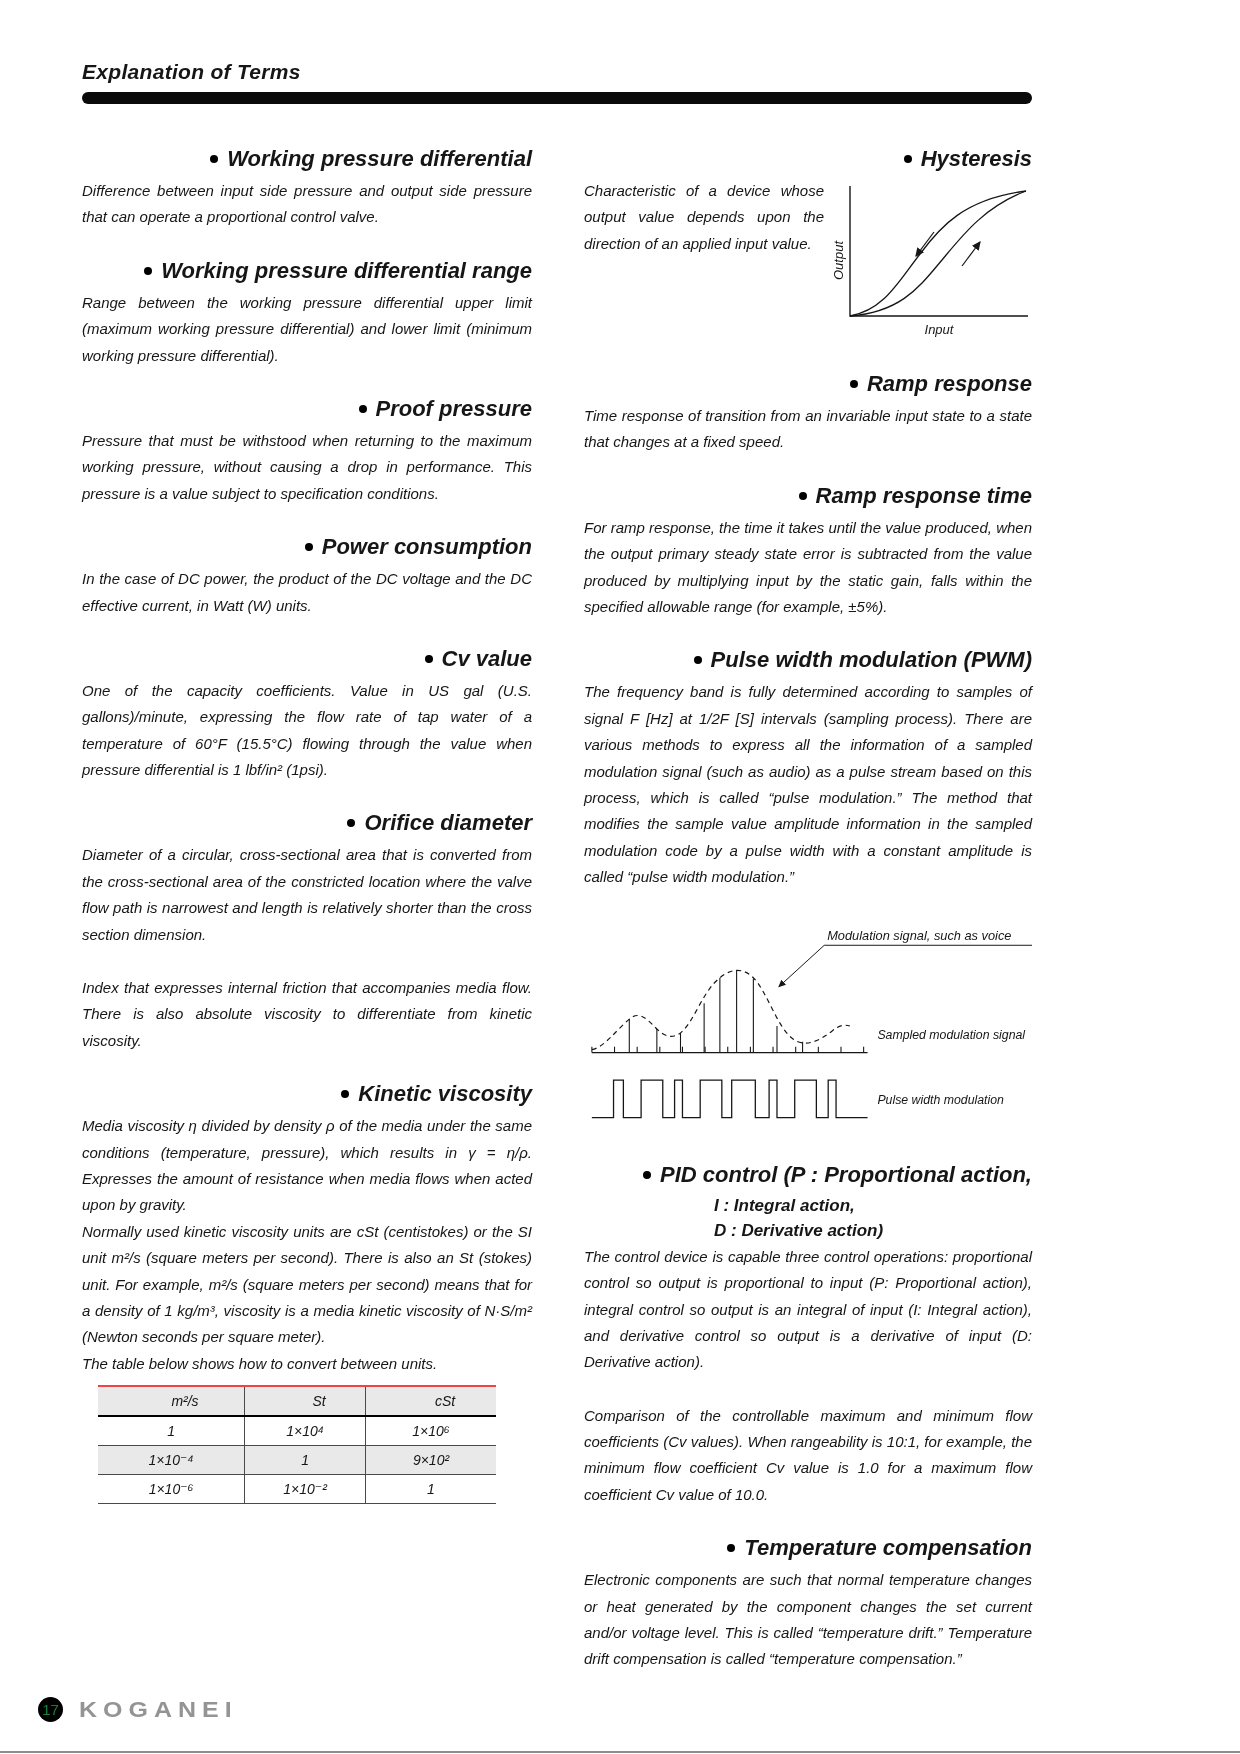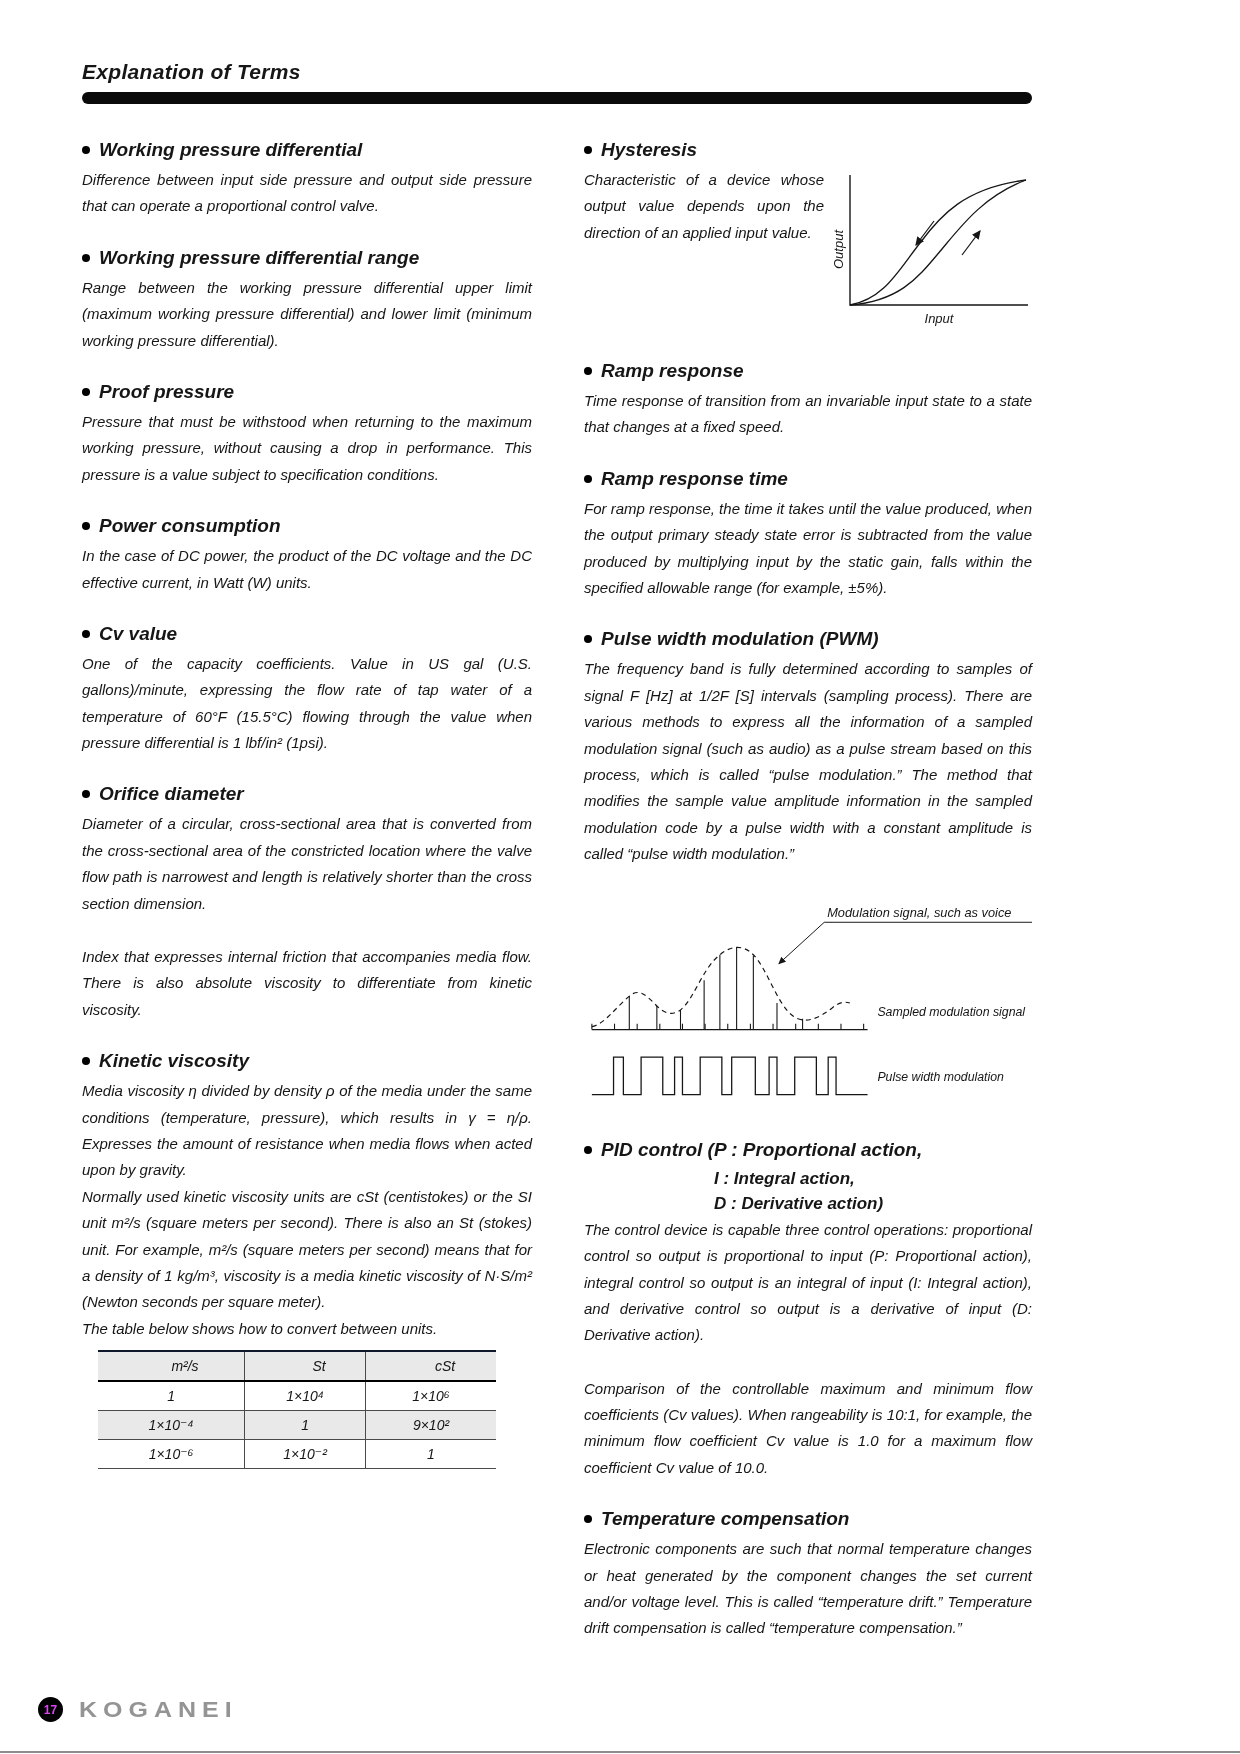--- a/index.html
+++ b/index.html
@@ -8,52 +8,52 @@
     background:#ffffff; overflow:hidden;
     font-family:"Liberation Sans","DejaVu Sans",sans-serif; color:#161616;
   }
   .content { position:absolute; left:82px; top:60px; width:950px;font-style:italic; }
   .doc-title { font-size:21px; font-weight:bold; letter-spacing:.3px; }
   .title-bar { height:12px; background:#0a0a0a; border-radius:7px; margin-top:8px; }
   .columns { display:flex; gap:52px; margin-top:30px; }
   .col-left  { width:450px; flex:none; }
   .col-right { width:448px; flex:none; }
   .section { margin-bottom:27px; }
-  .sec-head { display:flex; align-items:center; font-size:19px; font-weight:bold; margin:5px 0 6px 0; }
+  .sec-head { display:flex; align-items:center; font-size:22px; font-weight:bold; margin:12px 0 6px 0;justify-content:flex-end; }
   .bullet { width:8px; height:8px; border-radius:50%; background:#000; margin-right:9px; flex:none; }
   .body-text { font-size:15px; line-height:1.76; text-align:justify; margin:0; }
   .body-text + .body-text { margin-top:0; }
 
   
   .hys-row { display:flex; }
   .hys-text { width:240px; flex:none; }
   .hys-graph-wrap { margin-left:10px; margin-top:2px; }
   svg text { font-family:"Liberation Sans","DejaVu Sans",sans-serif; fill:#161616; }
 
   
   .conv-table { border-collapse:collapse; margin:8px 0 0 16px; width:398px; font-size:14px; }
   .conv-table th, .conv-table td {
     text-align:center; padding:3px 4px; height:22px; font-weight:normal;
     border-bottom:1px solid #4a4a4a;
   }
-  .conv-table th { background:#e9e9e9; border-top:2px solid #0f172a; border-bottom:2px solid #000;padding-left:32px; }
+  .conv-table th { background:#e9e9e9; border-top:2px solid #ef4444; border-bottom:2px solid #000;padding-left:32px; }
   .conv-table th + th, .conv-table td + td { border-left:1px solid #4a4a4a; }
   .conv-table tbody tr:nth-child(even) td { background:#e9e9e9; }
 
   
   .pid-line2, .pid-line3 { font-size:17px; font-weight:bold; padding-left:130px; line-height:1.45; }
 
   .pwm-diagram-wrap { margin-top:33px; }
 
   
   .footer { position:absolute; left:38px; bottom:30px; display:flex; align-items:center; }
   .page-circle {
-    width:25px; height:25px; border-radius:50%; background:#000; color:#d946ef;
+    width:25px; height:25px; border-radius:50%; background:#000; color:#15803d;
     display:flex; align-items:center; justify-content:center;
-    font-size:12px; font-weight:bold; flex:none;
+    font-size:15px; font-weight:normal; flex:none;
   }
   .brand {
     margin-left:16px; color:#949494; font-size:25px; font-weight:bold;
     letter-spacing:6px; transform:scaleY(.88); transform-origin:left center;
   }
   .bottom-edge { position:absolute; left:0; right:0; bottom:1px; height:2px; background:#8d8d8d; }
 </style>
 </head>
 <body>
 

